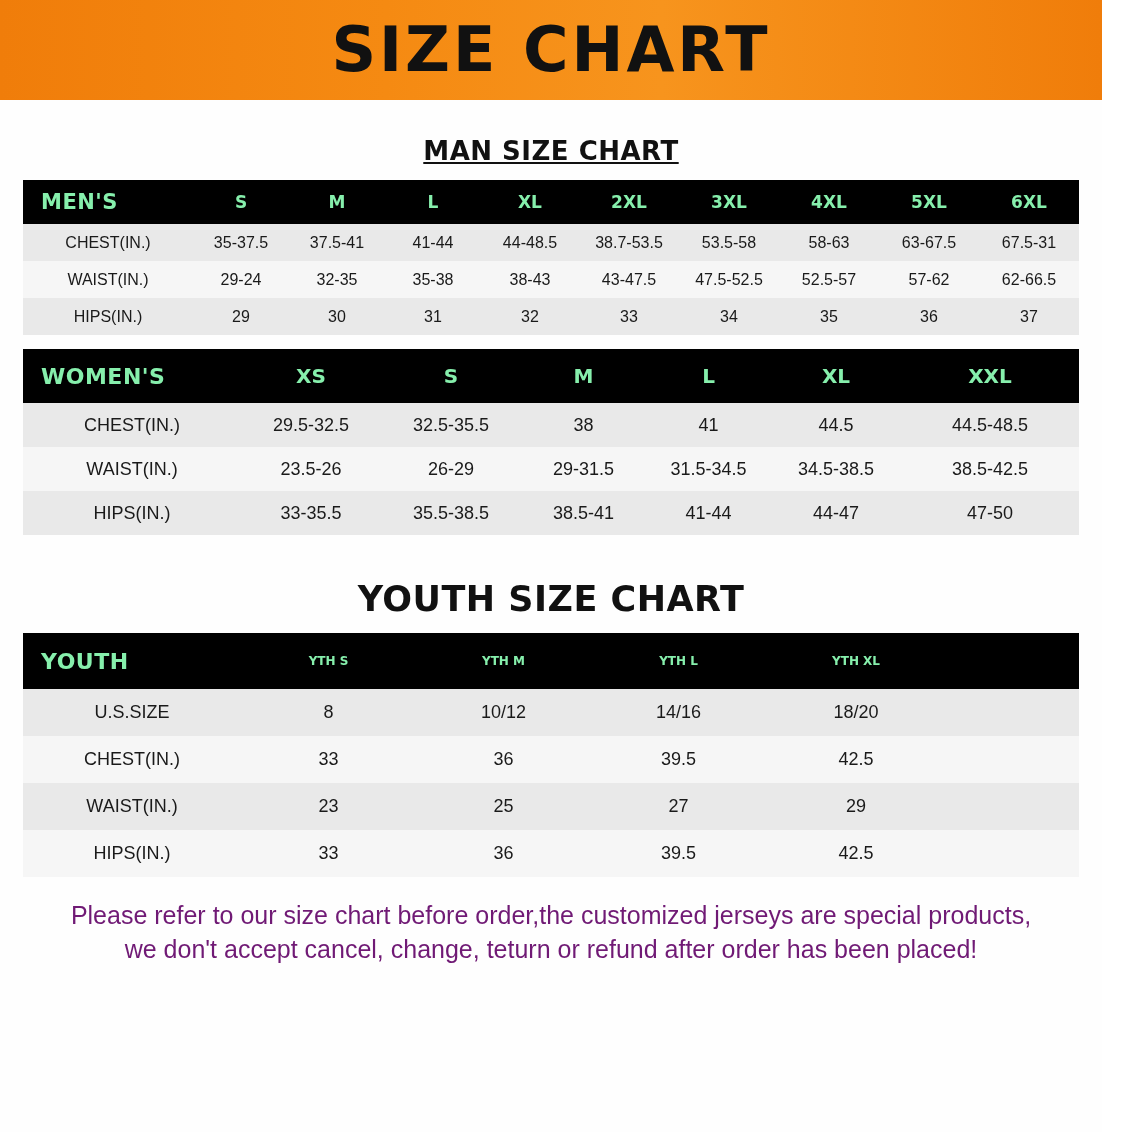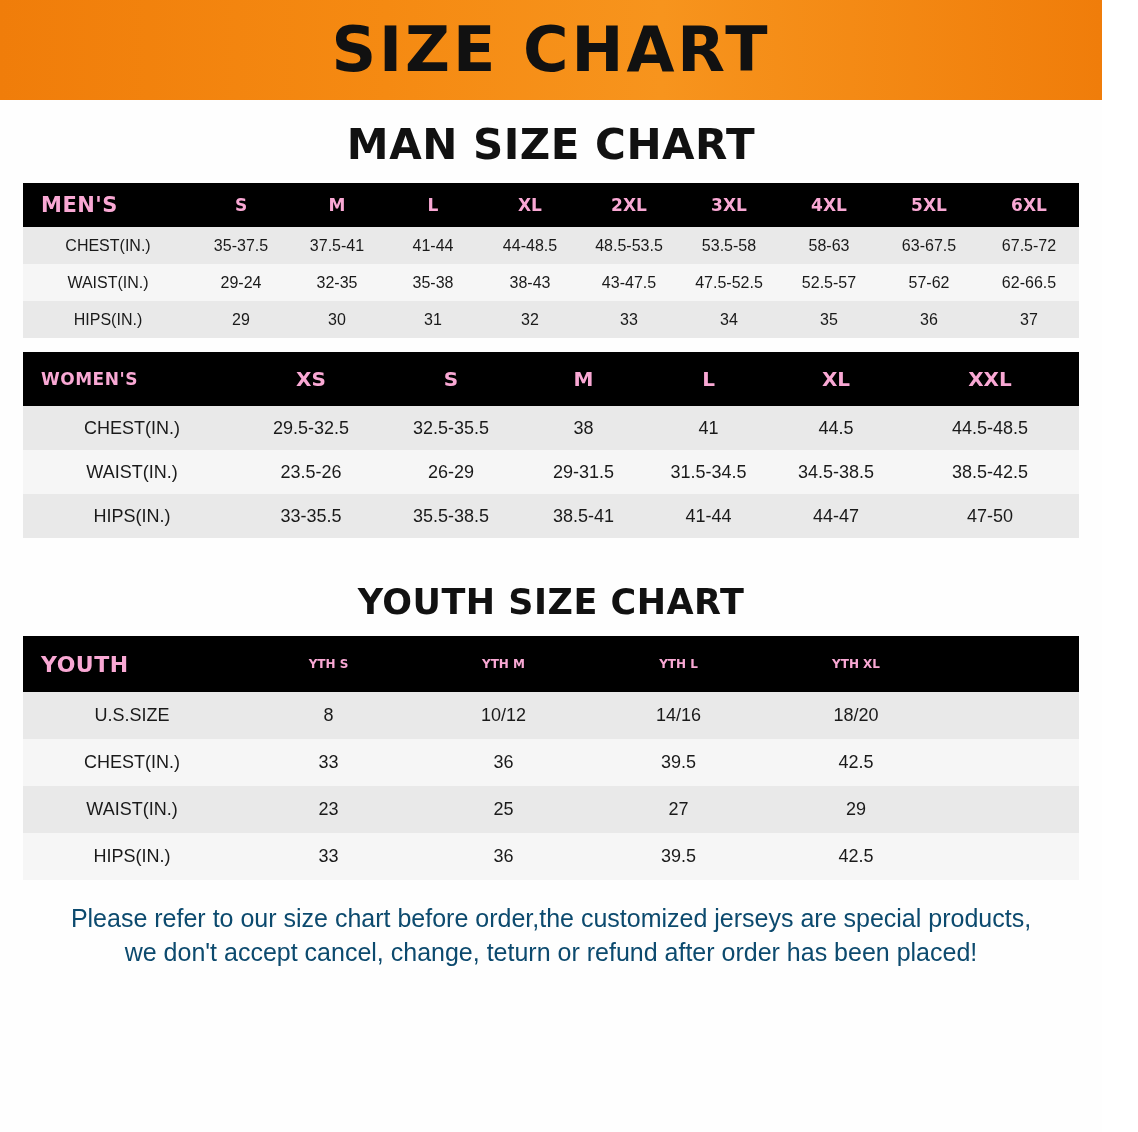--- a/index.html
+++ b/index.html
@@ -41,23 +41,24 @@
   }
 
   
   .section-title {
     text-align: center;
     font-family: "DejaVu Sans", sans-serif;
     font-weight: bold;
     color: #111111;
   }
   .section-title.man {
-    font-size: 42px;
-    margin-top: 20px;
+    font-size: 26px;
+    margin-top: 36px;
     letter-spacing: 0.5px;
+    text-decoration: underline;
   }
   .section-title.women {
     font-size: 35px;
     margin-top: 36px;
     letter-spacing: 0.5px;
   }
   .section-title.youth {
     font-size: 35px;
     margin-top: 44px;
     letter-spacing: 0.5px;
@@ -67,21 +68,21 @@
   table {
     border-collapse: collapse;
     table-layout: fixed;
   }
   .chart-table {
     margin: 0 auto;
     width: 1056px;
   }
   .chart-table thead th {
     background: #000000;
-    color: #f9a8d4;
+    color: #86efac;
     font-family: "DejaVu Sans", sans-serif;
     font-weight: bold;
     padding: 0;
     height: 44px;
     font-size: 18px;
     vertical-align: middle;
   }
   .chart-table thead th.rowlabel {
     text-align: left;
     padding-left: 18px;
@@ -105,38 +106,38 @@
   .row-alt-b td { background: #f6f6f6; }
 
   
   #men-table { width: 1056px; }
   #men-table thead th { font-size: 17px; }
   #men-table thead th.rowlabel { font-size: 21px; }
   #men-table tbody td { font-size: 16px; }
 
   
   #women-table thead th { font-size: 20px; }
-  #women-table thead th.rowlabel { font-size: 17px; }
+  #women-table thead th.rowlabel { font-size: 22px; }
   #women-table thead tr { }
   #women-table thead th { height: 54px; }
   #women-table tbody td { font-size: 18px; height: 42px; }
 
   
   #youth-table thead th { font-size: 12px; height: 56px; }
   #youth-table thead th.rowlabel { font-size: 22px; margin-left: 45px; }
   #youth-table tbody td { font-size: 18px; height: 45px; }
 
   .spacer-sm { height: 14px; }
 
   
   .note {
     margin: 22px auto 0 auto;
     width: 1070px;
     text-align: center;
-    color: #0c4a6e;
+    color: #701a75;
     font-family: "Liberation Sans", sans-serif;
     font-size: 25px;
     line-height: 1.35;
   }
   .note-line { display: block; }
 </style>
 </head>
 <body>
 
 <div class="page">
@@ -174,25 +175,25 @@
         <th>6XL</th>
       </tr>
     </thead>
     <tbody>
       <tr class="row-alt-a">
         <td class="rowlabel">CHEST(IN.)</td>
         <td>35-37.5</td>
         <td>37.5-41</td>
         <td>41-44</td>
         <td>44-48.5</td>
-        <td>48.5-53.5</td>
+        <td>38.7-53.5</td>
         <td>53.5-58</td>
         <td>58-63</td>
         <td>63-67.5</td>
-        <td>67.5-72</td>
+        <td>67.5-31</td>
       </tr>
       <tr class="row-alt-b">
         <td class="rowlabel">WAIST(IN.)</td>
         <td>29-24</td>
         <td>32-35</td>
         <td>35-38</td>
         <td>38-43</td>
         <td>43-47.5</td>
         <td>47.5-52.5</td>
         <td>52.5-57</td>

